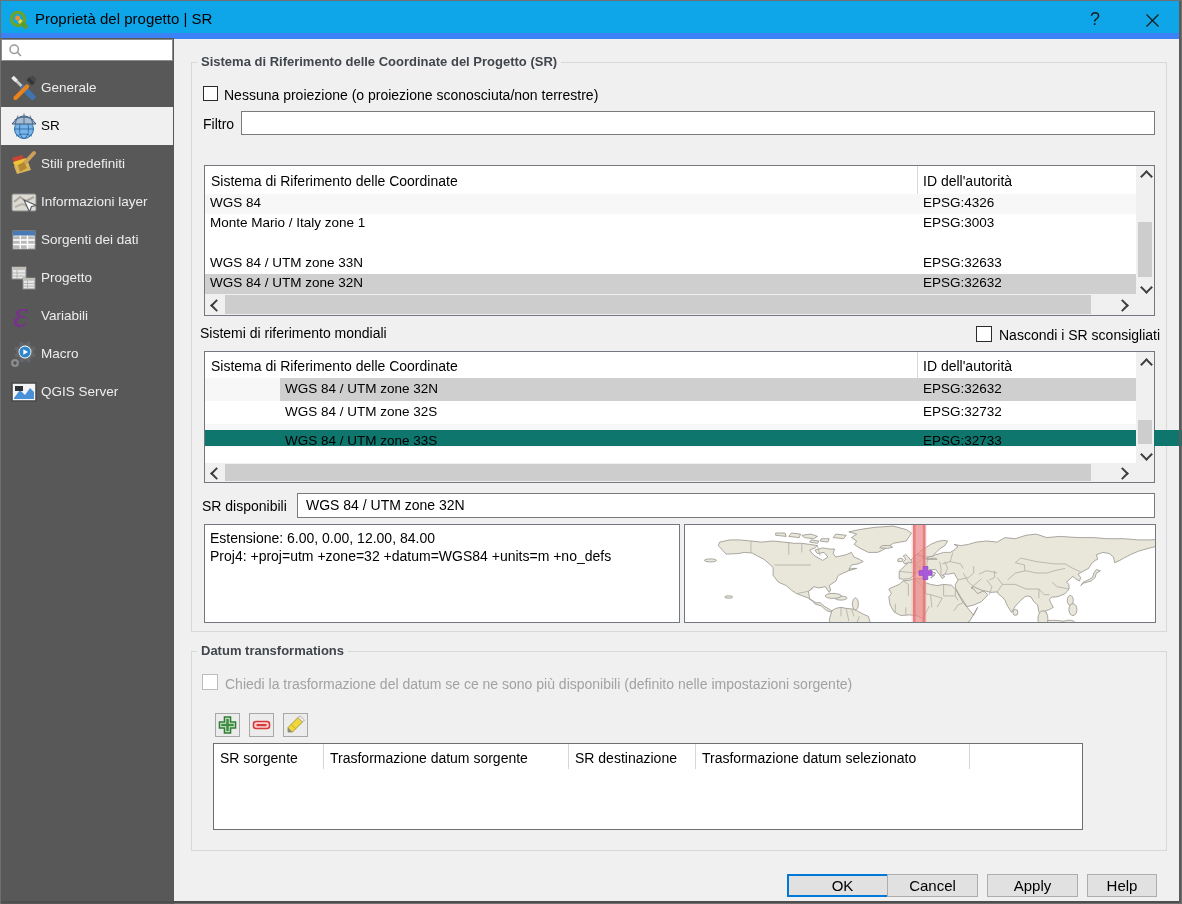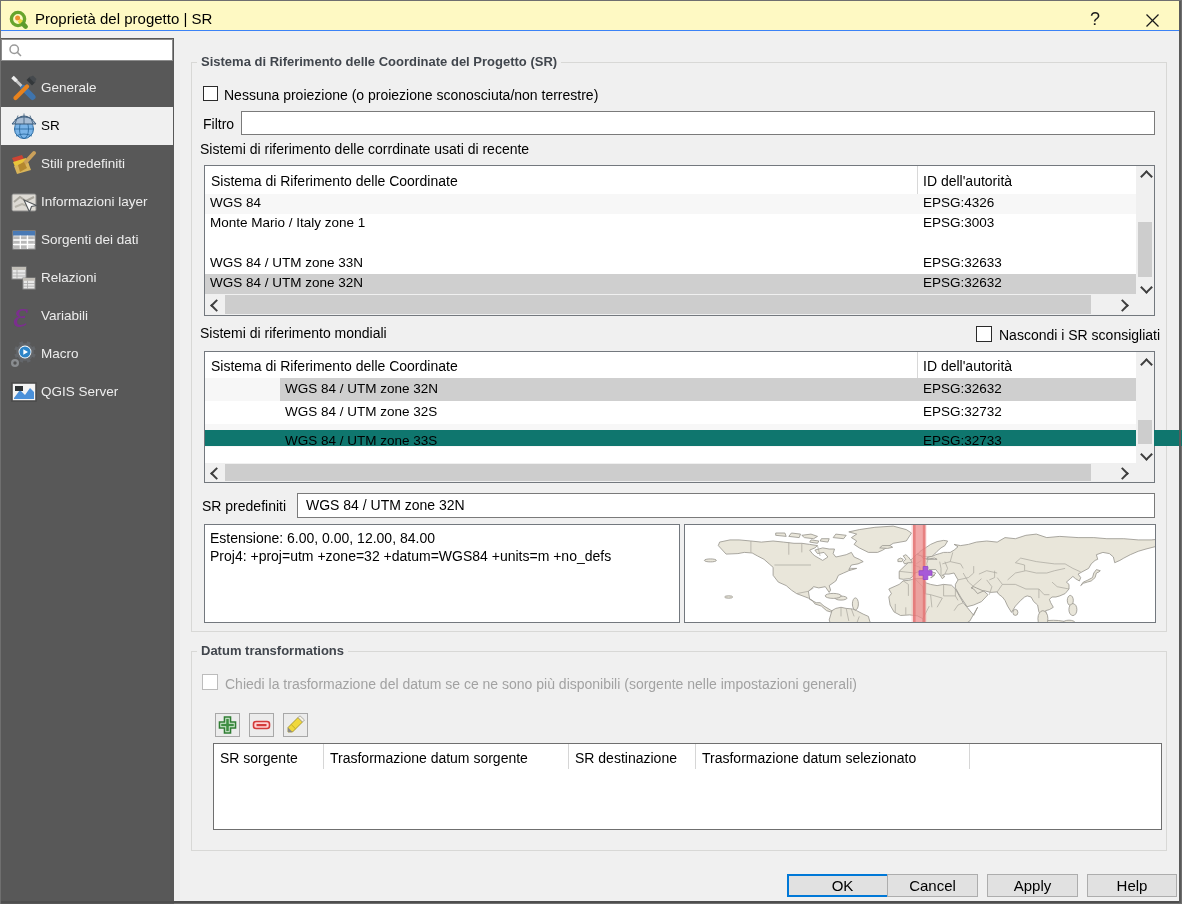--- a/index.html
+++ b/index.html
@@ -3,21 +3,21 @@
 <meta charset="utf-8">
 <style>
 * { margin:0; padding:0; box-sizing:border-box; }
 html,body { width:1182px; height:904px; overflow:hidden; }
 body { font-family:"Liberation Sans", sans-serif; background:#f0f0f0; position:relative; }
 .abs { position:absolute; }
 #win { position:absolute; left:0; top:0; width:1182px; height:904px; border:1px solid #6f6f6f; background:#f0f0f0; }
 #win:after { content:""; position:absolute; left:0; right:0; bottom:0; height:2px; background:#4e4e4e; }
 #win:before { content:""; position:absolute; top:0; bottom:0; right:0; width:2px; background:#5a5a5a; z-index:50; }
 
-#titlebar { position:absolute; left:0; top:0; width:1180px; height:30px; background:#fef9c3; border-bottom:1px solid #3b82f6; }
+#titlebar { position:absolute; left:0; top:0; width:1180px; height:38px; background:#0ea5e9; border-bottom:6px solid #3b82f6; }
 #title { position:absolute; left:36px; top:9px; font-size:15px; color:#000; }
 #helpq { position:absolute; left:1080px; top:8px; width:28px; text-align:center; font-size:18px; color:#1a1a1a; font-weight:400; }
 
 #sidebar { position:absolute; left:0; top:37px; width:173px; height:866px; background:#585858; }
 #search { position:absolute; left:0; top:1px; width:172px; height:22px; background:#fff; border:1px solid #8c8c8c; }
 .sitem { position:absolute; left:0; width:172px; height:38px; color:#ededed; font-size:13.5px; }
 .sitem .lbl { position:absolute; left:40px; top:11px; }
 .sitem .ico { position:absolute; left:9px; top:5px; width:28px; height:28px; }
 .sitem.sel { background:#f0f0f0; color:#000; }
 
@@ -135,21 +135,21 @@
       <rect x="2" y="3" width="14" height="3" fill="#c2bfb8"></rect>
       <line x1="2" y1="9" x2="16" y2="9" stroke="#aaa" stroke-width="0.8"></line>
           <line x1="2" y1="12" x2="16" y2="12" stroke="#aaa" stroke-width="0.8"></line>
       <line x1="7" y1="6" x2="7" y2="15" stroke="#aaa" stroke-width="0.8"></line>
       <rect x="13" y="14" width="12" height="11" fill="#e8e8e8" stroke="#8a8a8a"></rect>
       <rect x="13" y="14" width="12" height="2.8" fill="#c2bfb8"></rect>
       <line x1="13" y1="19.5" x2="25" y2="19.5" stroke="#aaa" stroke-width="0.8"></line>
           <line x1="13" y1="22.2" x2="25" y2="22.2" stroke="#aaa" stroke-width="0.8"></line>
       <line x1="17.5" y1="16.8" x2="17.5" y2="25" stroke="#aaa" stroke-width="0.8"></line>
     </svg>
-        <span class="lbl">Relazioni</span>
+        <span class="lbl">Progetto</span>
       </div>
   <div class="sitem" style="top:259px">
     <svg class="ico" viewBox="0 0 28 28">
       <text x="3" y="25" font-family="Liberation Serif, serif" font-style="italic" font-size="38" fill="#7b2f8e">ε</text>
     </svg>
         <span class="lbl">Variabili</span>
       </div>
   <div class="sitem" style="top:297px">
     <svg class="ico" viewBox="0 0 28 28">
       <g fill="#63666a">
@@ -199,21 +199,20 @@
 
 <div class="gbox" style="left:190px;top:61px;width:976px;height:570px"></div>
 <div class="gtitle" style="left:196px;top:53px">Sistema di Riferimento delle Coordinate del Progetto (SR)</div>
 
 <div class="cb" style="left:202px;top:85px"></div>
 <div class="lab" style="left:223px;top:86px">Nessuna proiezione (o proiezione sconosciuta/non terrestre)</div>
 
 <div class="lab" style="left:202px;top:115px">Filtro</div>
 <div class="inp" style="left:240px;top:110px;width:914px;height:24px"></div>
 
-<div class="lab" style="left:199px;top:140px">Sistemi di riferimento delle corrdinate usati di recente</div>
 
 <div class="tbl" id="tbl1" style="left:203px;top:164px;width:951px;height:151px">
   <div class="ctext" style="left:6px;top:7px">Sistema di Riferimento delle Coordinate</div>
   <div class="ctext" style="left:718px;top:7px">ID dell'autorità</div>
   <div class="abs" style="left:712px;top:0;width:1px;height:28px;background:#d8d8d8"></div>
   <div class="trow" style="top:28px;width:931px;height:20px;background:#f7f7f7">
     <div class="ctext" style="left:5px;top:1px">WGS 84</div>
         <div class="ctext" style="left:718px;top:1px">EPSG:4326</div>
       </div>
   <div class="trow" style="top:48px;width:931px;height:20px;background:#fff">
@@ -274,21 +273,21 @@
     <div class="chev r" style="left:912px;top:5px"></div>
   </div>
 
   <div class="abs" style="left:931px;top:0;width:18px;height:130px;background:#f0f0f0">
     <div class="chev u" style="left:5px;top:7px"></div>
     <div class="abs" style="left:2px;top:68px;width:14px;height:24px;background:#cdcdcd"></div>
     <div class="chev d" style="left:5px;top:97px"></div>
   </div>
 </div>
 
-<div class="lab" style="left:201px;top:497px">SR predefiniti</div>
+<div class="lab" style="left:201px;top:497px">SR disponibili</div>
 <div class="inp" style="left:296px;top:492px;width:858px;height:25px;line-height:23px;padding-left:8px">WGS 84 / UTM zone 32N</div>
 
 <div class="tbl" style="left:203px;top:523px;width:476px;height:99px">
   <div class="ctext" style="left:5px;top:5px">Estensione: 6.00, 0.00, 12.00, 84.00</div>
   <div class="ctext" style="left:5px;top:23px">Proj4: +proj=utm +zone=32 +datum=WGS84 +units=m +no_defs</div>
 </div>
 
 <div class="tbl" id="mapbox" style="left:683px;top:523px;width:472px;height:99px;overflow:hidden">
 <svg width="470" height="97" viewBox="0 0 470 97" style="position:absolute;left:0;top:0">
 <g transform="translate(-9,0)">
@@ -383,21 +382,21 @@
   <rect x="237.8" y="0" width="2.6" height="97" fill="#e26b6b" opacity="0.65"></rect>
 
   <path d="M238.2,41.5 L242.8,41.5 L242.8,45.7 L247,45.7 L247,50.3 L242.8,50.3 L242.8,54.5 L238.2,54.5 L238.2,50.3 L234,50.3 L234,45.7 L238.2,45.7 Z" fill="#a85ad8" stroke="#9247c8" stroke-width="0.8" stroke-linejoin="round"></path>
 </svg>
 </div>
 
 <div class="gbox" style="left:190px;top:650px;width:976px;height:200px"></div>
 <div class="gtitle" style="left:196px;top:642px">Datum transformations</div>
 
 <div class="cb dis" style="left:201px;top:673px;width:16px;height:16px"></div>
-<div class="lab" style="left:224px;top:675px;color:#a2a2a2">Chiedi la trasformazione del datum se ce ne sono più disponibili (sorgente nelle impostazioni generali)</div>
+<div class="lab" style="left:224px;top:675px;color:#a2a2a2">Chiedi la trasformazione del datum se ce ne sono più disponibili (definito nelle impostazioni sorgente)</div>
 
 <div class="abs" id="tb1" style="left:214px;top:712px;width:25px;height:24px;background:#ececec;border:1px solid #a8a8a8">
   <svg width="23" height="22" viewBox="0 0 23 22" style="position:absolute;left:0;top:0">
     <path d="M8.5,3 L14.5,3 L14.5,8 L19.5,8 L19.5,14 L14.5,14 L14.5,19 L8.5,19 L8.5,14 L3.5,14 L3.5,8 L8.5,8 Z" fill="#dff0df" stroke="#2f7d33" stroke-width="1.6"></path>
     <path d="M10.2,4.7 L12.8,4.7 L12.8,9.7 L17.8,9.7 L17.8,12.3 L12.8,12.3 L12.8,17.3 L10.2,17.3 L10.2,12.3 L5.2,12.3 L5.2,9.7 L10.2,9.7 Z" fill="#3f8f43"></path>
   </svg>
     </div>
 <div class="abs" id="tb2" style="left:248px;top:712px;width:25px;height:24px;background:#ececec;border:1px solid #a8a8a8">
   <svg width="23" height="22" viewBox="0 0 23 22" style="position:absolute;left:0;top:0">
     <rect x="3.5" y="7.5" width="16" height="7" rx="2.5" fill="#ffd2d2" stroke="#d33a3a" stroke-width="1.6"></rect>
@@ -406,29 +405,29 @@
     </div>
 <div class="abs" id="tb3" style="left:282px;top:712px;width:25px;height:24px;background:#ececec;border:1px solid #a8a8a8">
   <svg width="23" height="22" viewBox="0 0 23 22" style="position:absolute;left:0;top:0">
     <path d="M14,3.5 L18.5,8 L8.5,18 L4,18 L4,13.5 Z" fill="#f0d83c" stroke="#9a8a20" stroke-width="0.8"></path>
     <path d="M14,3.5 L16,1.8 L20.5,6 L18.5,8 Z" fill="#f7f3e2" stroke="#9a9a9a" stroke-width="0.8"></path>
     <path d="M4,13.5 L8.5,18 L4,18 Z" fill="#8a8a8a"></path>
     <line x1="7.2" y1="10.5" x2="11.5" y2="14.8" stroke="#c0aa28" stroke-width="1"></line>
   </svg>
     </div>
 
-<div class="tbl" style="left:212px;top:742px;width:949px;height:87px;border-color:#6f6f6f">
+<div class="tbl" style="left:212px;top:742px;width:870px;height:87px;border-color:#6f6f6f">
   <div class="ctext" style="left:6px;top:6px">SR sorgente</div>
   <div class="ctext" style="left:116px;top:6px">Trasformazione datum sorgente</div>
   <div class="ctext" style="left:361px;top:6px">SR destinazione</div>
   <div class="ctext" style="left:488px;top:6px">Trasformazione datum selezionato</div>
   <div class="abs" style="left:109px;top:0;width:1px;height:25px;background:#d6d6d6"></div>
   <div class="abs" style="left:354px;top:0;width:1px;height:25px;background:#d6d6d6"></div>
   <div class="abs" style="left:481px;top:0;width:1px;height:25px;background:#d6d6d6"></div>
   <div class="abs" style="left:755px;top:0;width:1px;height:25px;background:#d6d6d6"></div>
 </div>
 
 <div class="btn" style="left:786px;top:873px;width:111px;border:2px solid #0078d7;line-height:19px">OK</div>
 <div class="btn" style="left:886px;top:873px;width:91px">Cancel</div>
 <div class="btn" style="left:986px;top:873px;width:91px">Apply</div>
-<div class="btn" style="left:1086px;top:873px;width:90px">Help</div>
+<div class="btn" style="left:1086px;top:873px;width:70px">Help</div>
 
 </div>
 
 </body></html>

